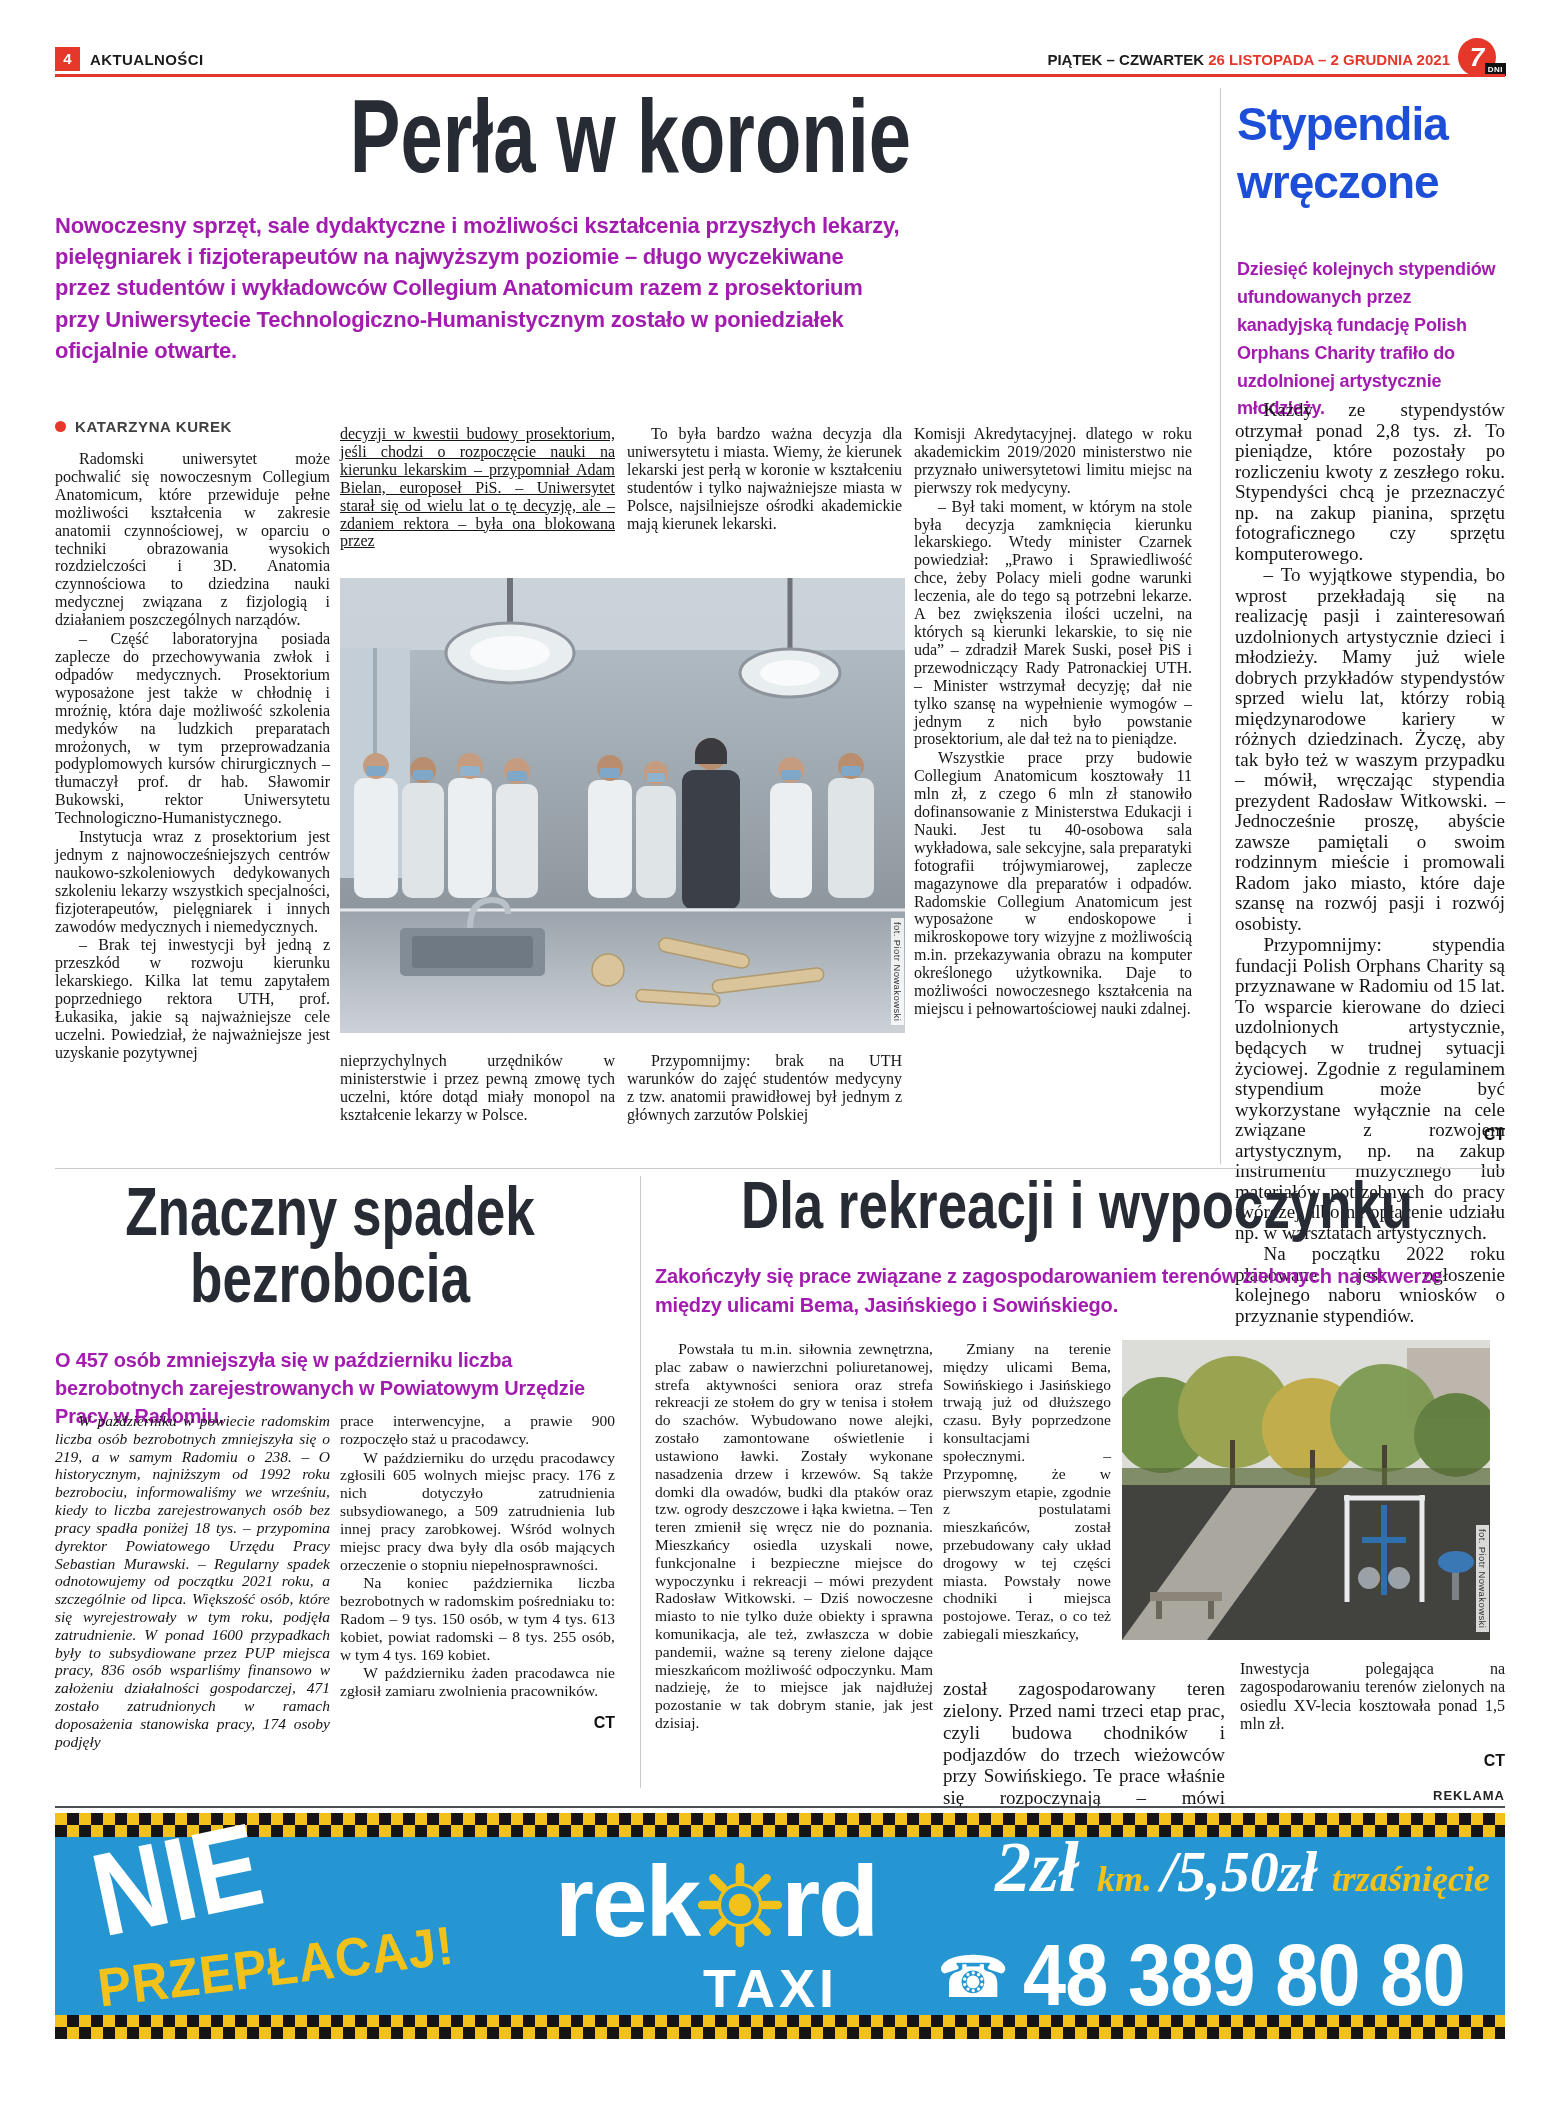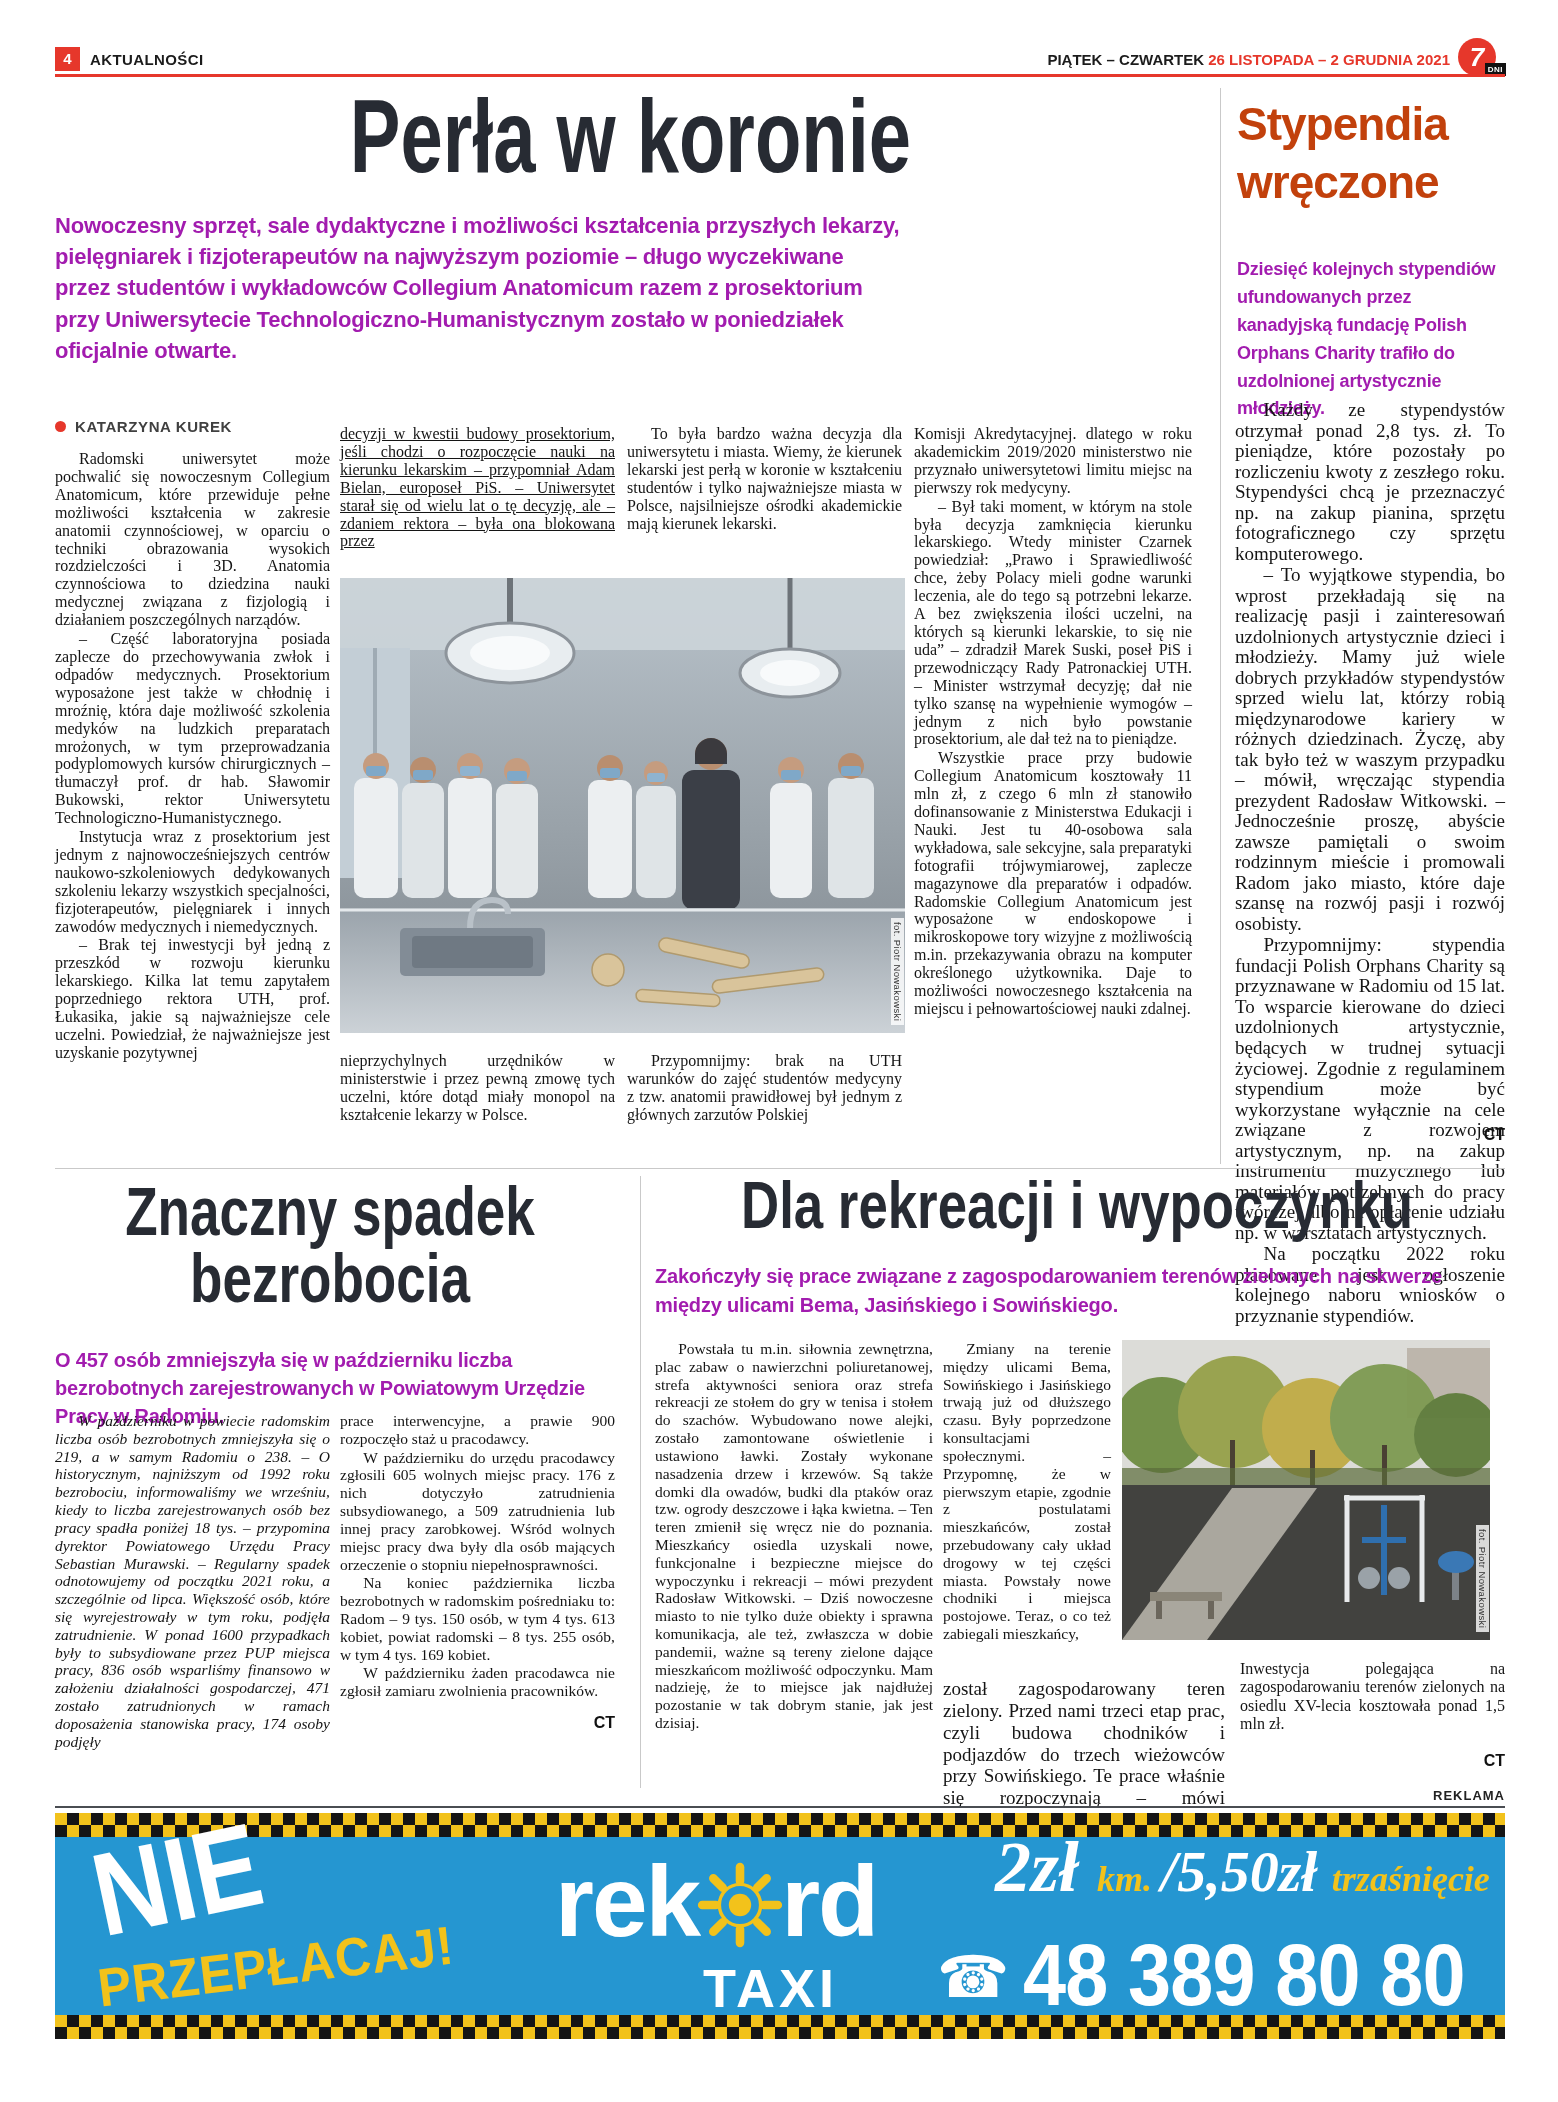--- a/index.html
+++ b/index.html
@@ -36,21 +36,21 @@
   
   .photo{position:absolute;overflow:hidden;background:#8d959c;}
   .vcredit{position:absolute;right:1px;bottom:8px;writing-mode:vertical-rl;
            font:9.5px "Liberation Sans",sans-serif;color:#333;background:rgba(255,255,255,.8);
            padding:4px 1px;letter-spacing:.4px;}
   
   .vline{position:absolute;width:1px;background:#c9c9c9;}
   .hline{position:absolute;height:1px;background:#c9c9c9;}
   
   .sb-title{position:absolute;left:1237px;top:96px;width:268px;
-            font:700 46px/1.25 "Liberation Sans",sans-serif;color:#c2410c;letter-spacing:-1px;}
+            font:700 46px/1.25 "Liberation Sans",sans-serif;color:#1d4ed8;letter-spacing:-1px;}
   .sb-lead{position:absolute;left:1237px;top:256px;width:268px;font-size:18px;line-height:1.55;}
   .sb-body{left:1235px;top:400px;width:270px;font-size:19px;line-height:1.08;}
   .sb-sig{position:absolute;left:1235px;top:1126px;width:270px;}
   
   .jobs-head{position:absolute;left:40px;top:1178px;width:580px;text-align:center;
              font:700 68px/0.98 "Liberation Sans",sans-serif;color:#272b33;}
   .jobs-head .cond{transform:scaleX(.78);}
   .jobs-lead{position:absolute;left:55px;top:1346px;width:565px;font-size:20px;line-height:1.4;}
   .park-head{position:absolute;left:650px;top:1172px;width:855px;text-align:center;
              font:700 66px/1 "Liberation Sans",sans-serif;color:#272b33;}

